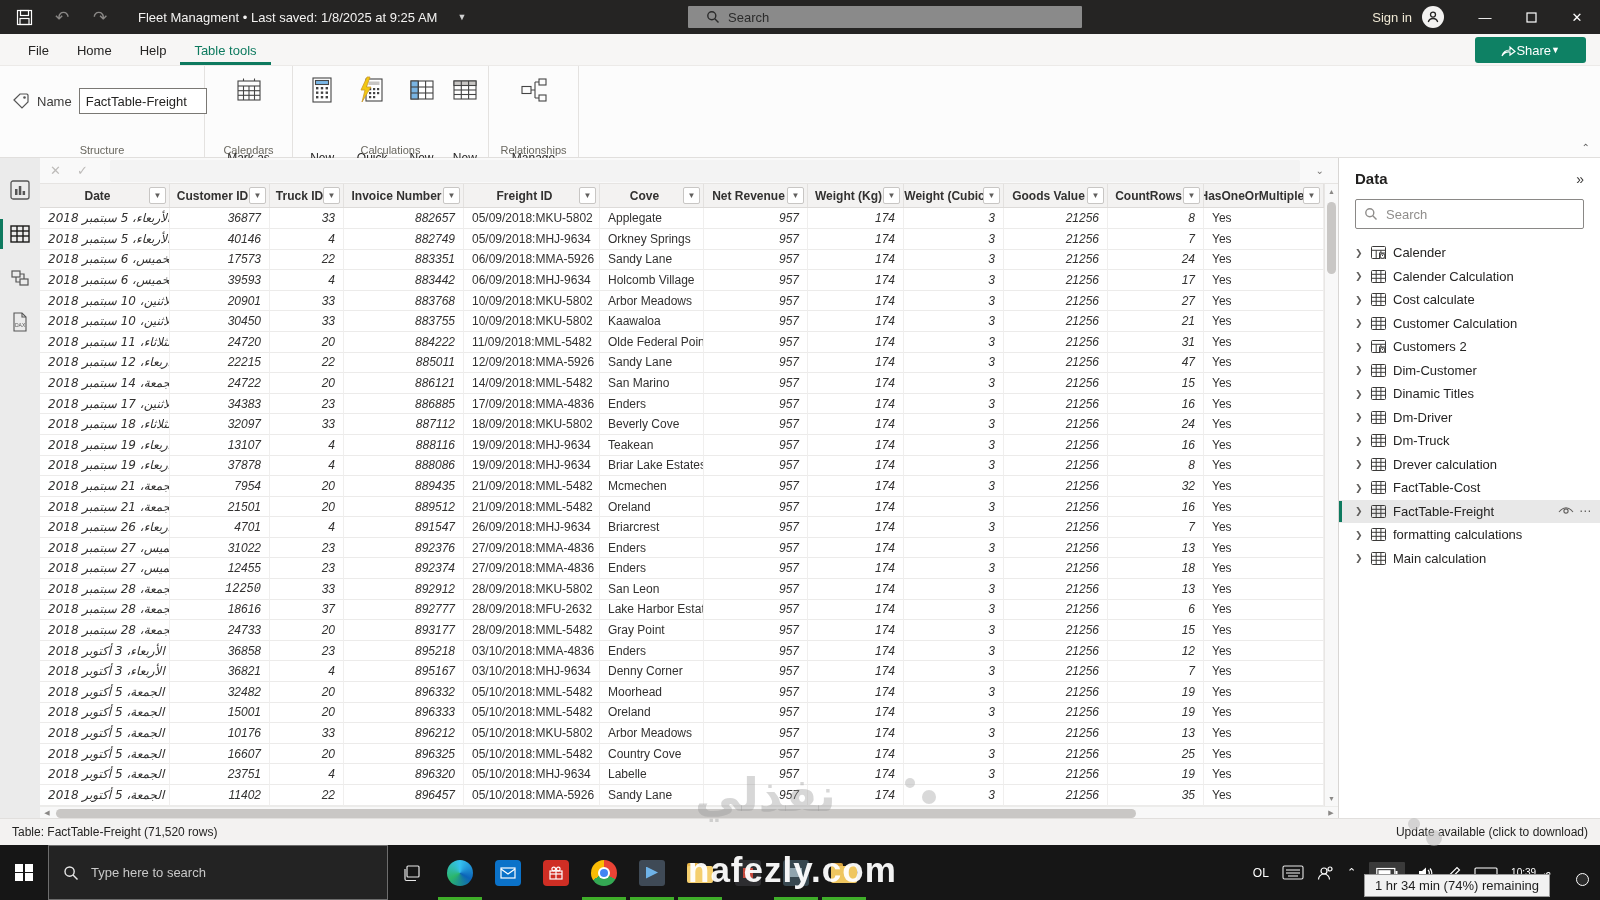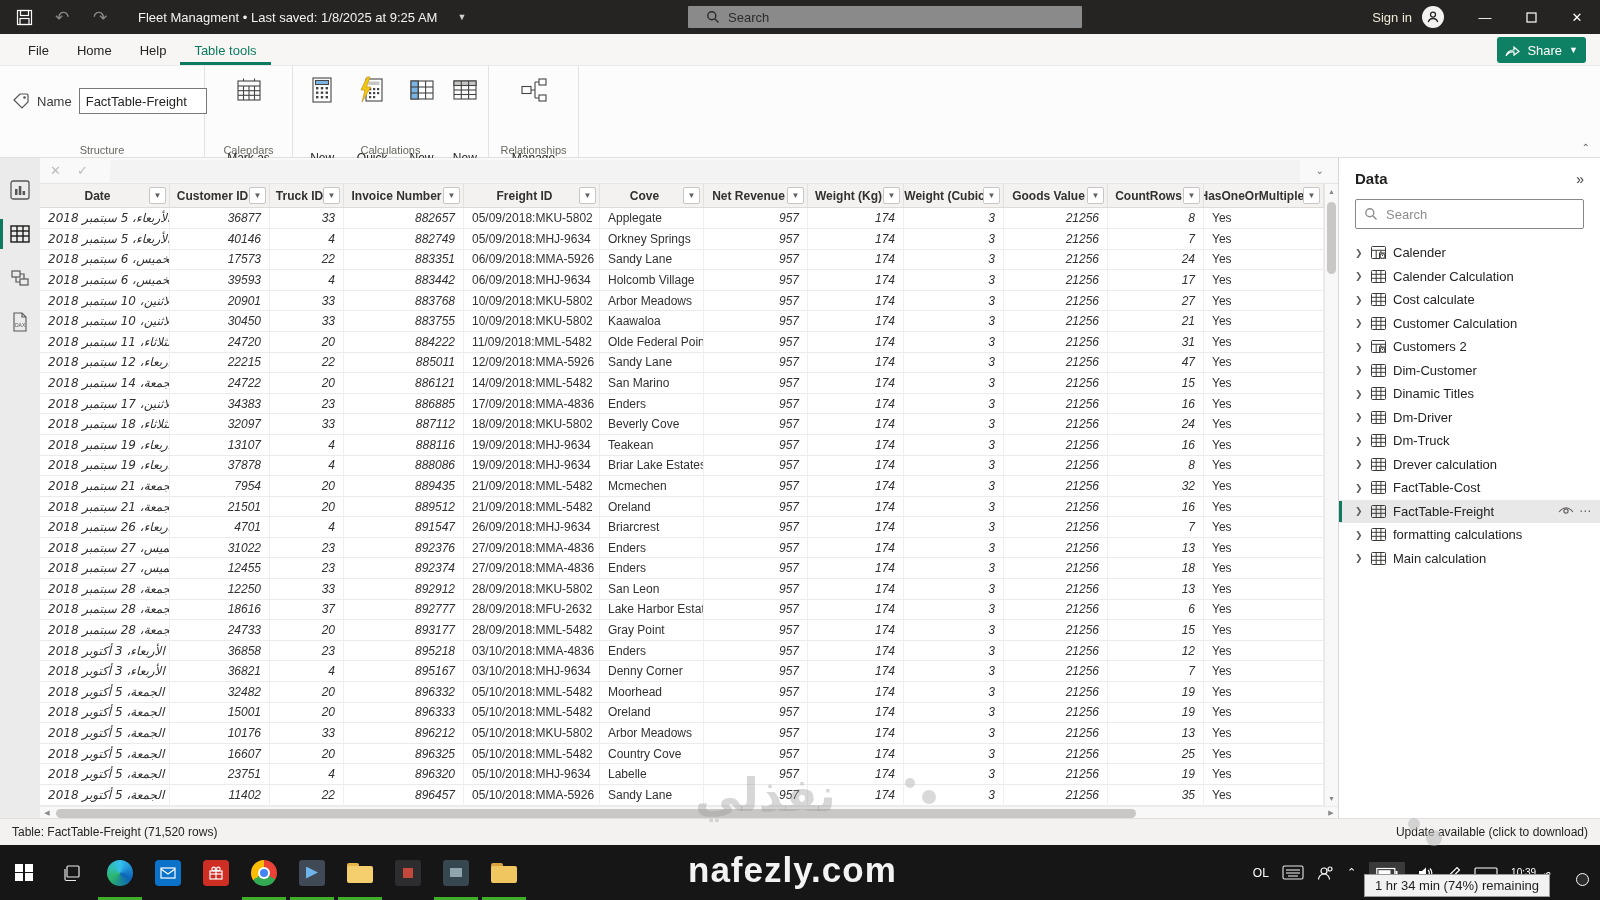--- a/index.html
+++ b/index.html
@@ -20,21 +20,21 @@
   .tb-right { position:absolute; right:0; top:0; height:34px; display:flex; align-items:center; }
   .signin { font-size:13px; color:#efe8d4; margin-right:10px; }
   .avatar { width:22px; height:22px; border-radius:50%; background:#f3f2f1; display:flex; align-items:center; justify-content:center; margin-right:18px; }
   .winbtn { width:46px; height:34px; display:flex; align-items:center; justify-content:center; color:#fff; font-size:13px; }
 
   
   .menubar { height:32px; background:#f7f6f5; display:flex; align-items:flex-end; position:relative; border-bottom:1px solid #eceae8; }
   .menu-item { padding:6px 14px 7px; font-size:13px; color:#252423; }
   .menu-item.active { color:#0e7a5f; border-bottom:3px solid #0e7a5f; padding-bottom:4px; }
   .share-btn { position:absolute; right:14px; top:3px; height:26px; background:#0e8164; color:#fff; border:none;
-               border-radius:3px; font-size:13px; display:flex; align-items:center; gap:7px; padding:0 8px; font-family:inherit; }
+               border-radius:3px; font-size:13px; display:flex; align-items:center; gap:0; padding:0 26px; font-family:inherit; }
 
   
   .ribbon { height:92px; background:#fcfcfc; border-bottom:1px solid #e1dfdd; display:flex; position:relative; }
   .rgroup { position:relative; padding:8px 12px 16px; display:flex; align-items:flex-start; border-right:1px solid #e4e2e0; }
   .rgroup-label { position:absolute; bottom:1px; left:0; right:0; text-align:center; font-size:11px; color:#69675f; }
   .name-row { display:flex; align-items:center; gap:7px; margin-top:14px; }
   .name-label { font-size:13px; color:#3b3a39; }
   .name-input { width:128px; height:26px; border:1px solid #7a7874; font-size:13px; padding:0 6px; font-family:inherit; color:#252423; background:#fff; }
   .bigbtn { display:flex; flex-direction:column; align-items:center; justify-content:flex-start; gap:3px; padding:2px 4px; }
   .bigbtn .lbl { font-size:12px; color:#252423; text-align:center; line-height:1.25;margin-top:44px; }
@@ -634,21 +634,21 @@
                 <div class="td l" style="width: 104px;">Enders</div>
                 <div class="td r it" style="width: 104px;">957</div>
                 <div class="td r it" style="width: 96px;">174</div>
                 <div class="td r it" style="width: 100px;">3</div>
                 <div class="td r it" style="width: 104px;">21256</div>
                 <div class="td r it" style="width: 96px;">18</div>
                 <div class="td l" style="width: 120px;">Yes</div>
               </div>
               <div class="tr">
                 <div class="td r it ar" style="width: 130px;">الجمعة، 28 سبتمبر 2018</div>
-                <div class="td r it" style="width: 100px;">12250</div>
+                <div class="td r it" style="width: 100px; font-family: Liberation Mono, monospace;">12250</div>
                 <div class="td r it" style="width: 74px;">33</div>
                 <div class="td r it" style="width: 120px;">892912</div>
                 <div class="td l" style="width: 136px;">28/09/2018:MKU-5802</div>
                 <div class="td l" style="width: 104px;">San Leon</div>
                 <div class="td r it" style="width: 104px;">957</div>
                 <div class="td r it" style="width: 96px;">174</div>
                 <div class="td r it" style="width: 100px;">3</div>
                 <div class="td r it" style="width: 104px;">21256</div>
                 <div class="td r it" style="width: 96px;">13</div>
                 <div class="td l" style="width: 120px;">Yes</div>
@@ -1024,20 +1024,27 @@
   </div>
 
   <div class="taskbar">
     <div class="start">
       <span class="winlogo">
           <span></span>
           <span></span>
           <span></span>
           <span></span>
         </span>
+    </div>
+    <div class="tsearch">
+      <svg width="16" height="16" viewBox="0 0 16 16" fill="none" stroke="#e8e8e8" stroke-width="1.4">
+          <circle cx="6.6" cy="6.6" r="4.6"></circle>
+          <line x1="10" y1="10" x2="14.5" y2="14.5"></line>
+        </svg>
+      <span class="ph">Type here to search</span>
     </div>
     <div class="task-icons">
         <div class="ticon">
           <svg width="20" height="20" viewBox="0 0 20 20" fill="none" stroke="#e8e8e8" stroke-width="1.2">
             <rect x="5" y="3" width="12" height="11" rx="1"></rect>
             <path d="M3 6 V16 a1.5 1.5 0 0 0 1.5 1.5 H14"></path>
           </svg>
         </div>
         <div class="ticon">
           <span style="width:26px;height:26px;border-radius:50%;display:block;background:conic-gradient(#35c1f1,#0b63b8,#2bb66a,#35c1f1)"></span>

